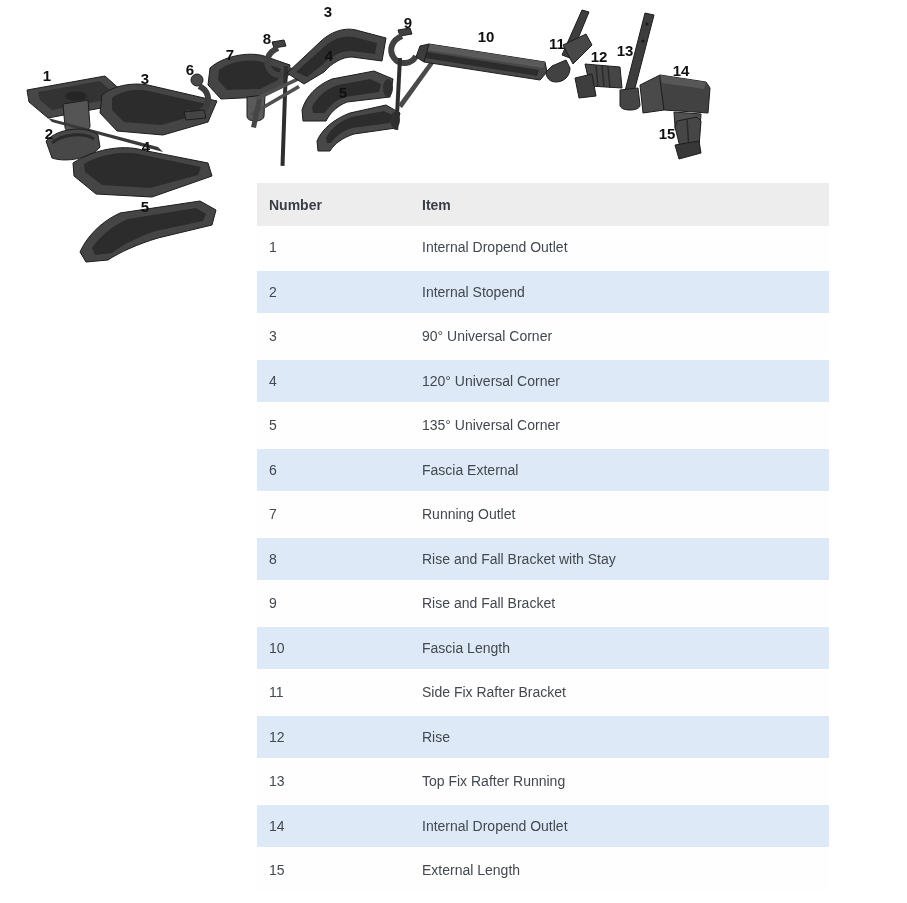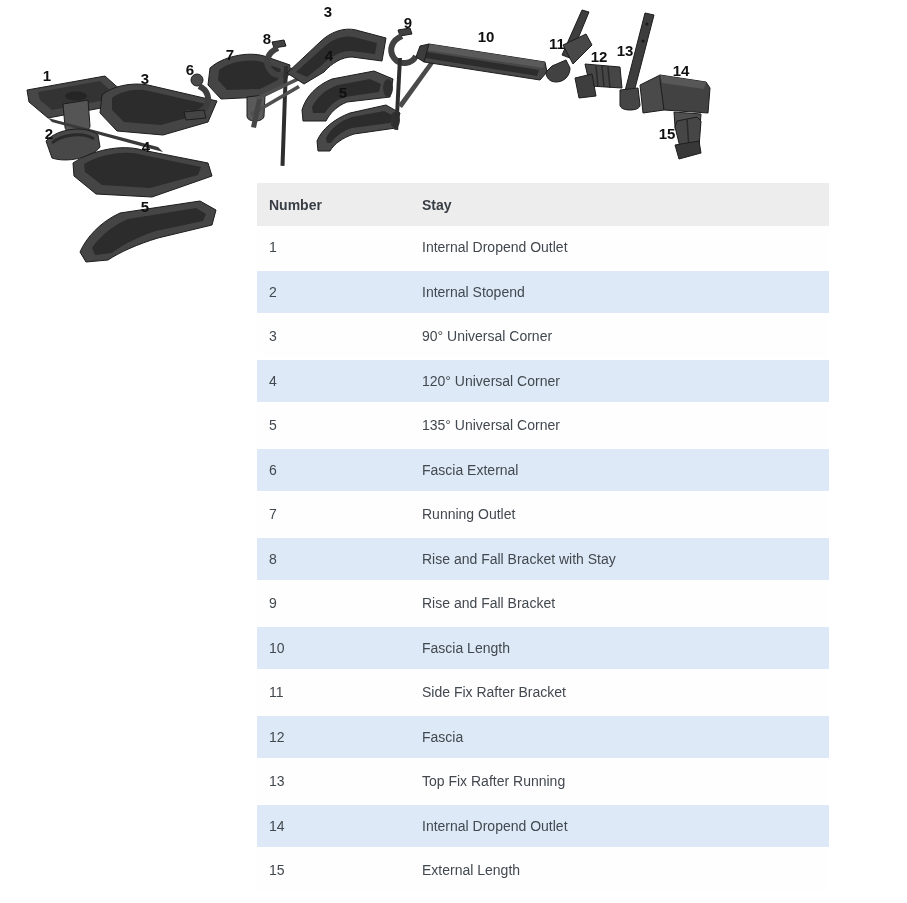--- a/index.html
+++ b/index.html
@@ -205,21 +205,21 @@
   </div>
 
   <table class="parts-table">
     <colgroup>
       <col class="col-number">
       <col class="col-item">
     </colgroup>
     <thead>
       <tr>
         <th>Number</th>
-        <th>Stay</th>
+        <th>Item</th>
       </tr>
     </thead>
     <tbody>
       <tr>
         <td>1</td>
         <td>Internal Dropend Outlet</td>
       </tr>
       <tr>
         <td>2</td>
         <td>Internal Stopend</td>
@@ -255,21 +255,21 @@
       <tr>
         <td>10</td>
         <td>Fascia Length</td>
       </tr>
       <tr>
         <td>11</td>
         <td>Side Fix Rafter Bracket</td>
       </tr>
       <tr>
         <td>12</td>
-        <td>Fascia</td>
+        <td>Rise</td>
       </tr>
       <tr>
         <td>13</td>
         <td>Top Fix Rafter Running</td>
       </tr>
       <tr>
         <td>14</td>
         <td>Internal Dropend Outlet</td>
       </tr>
       <tr>

